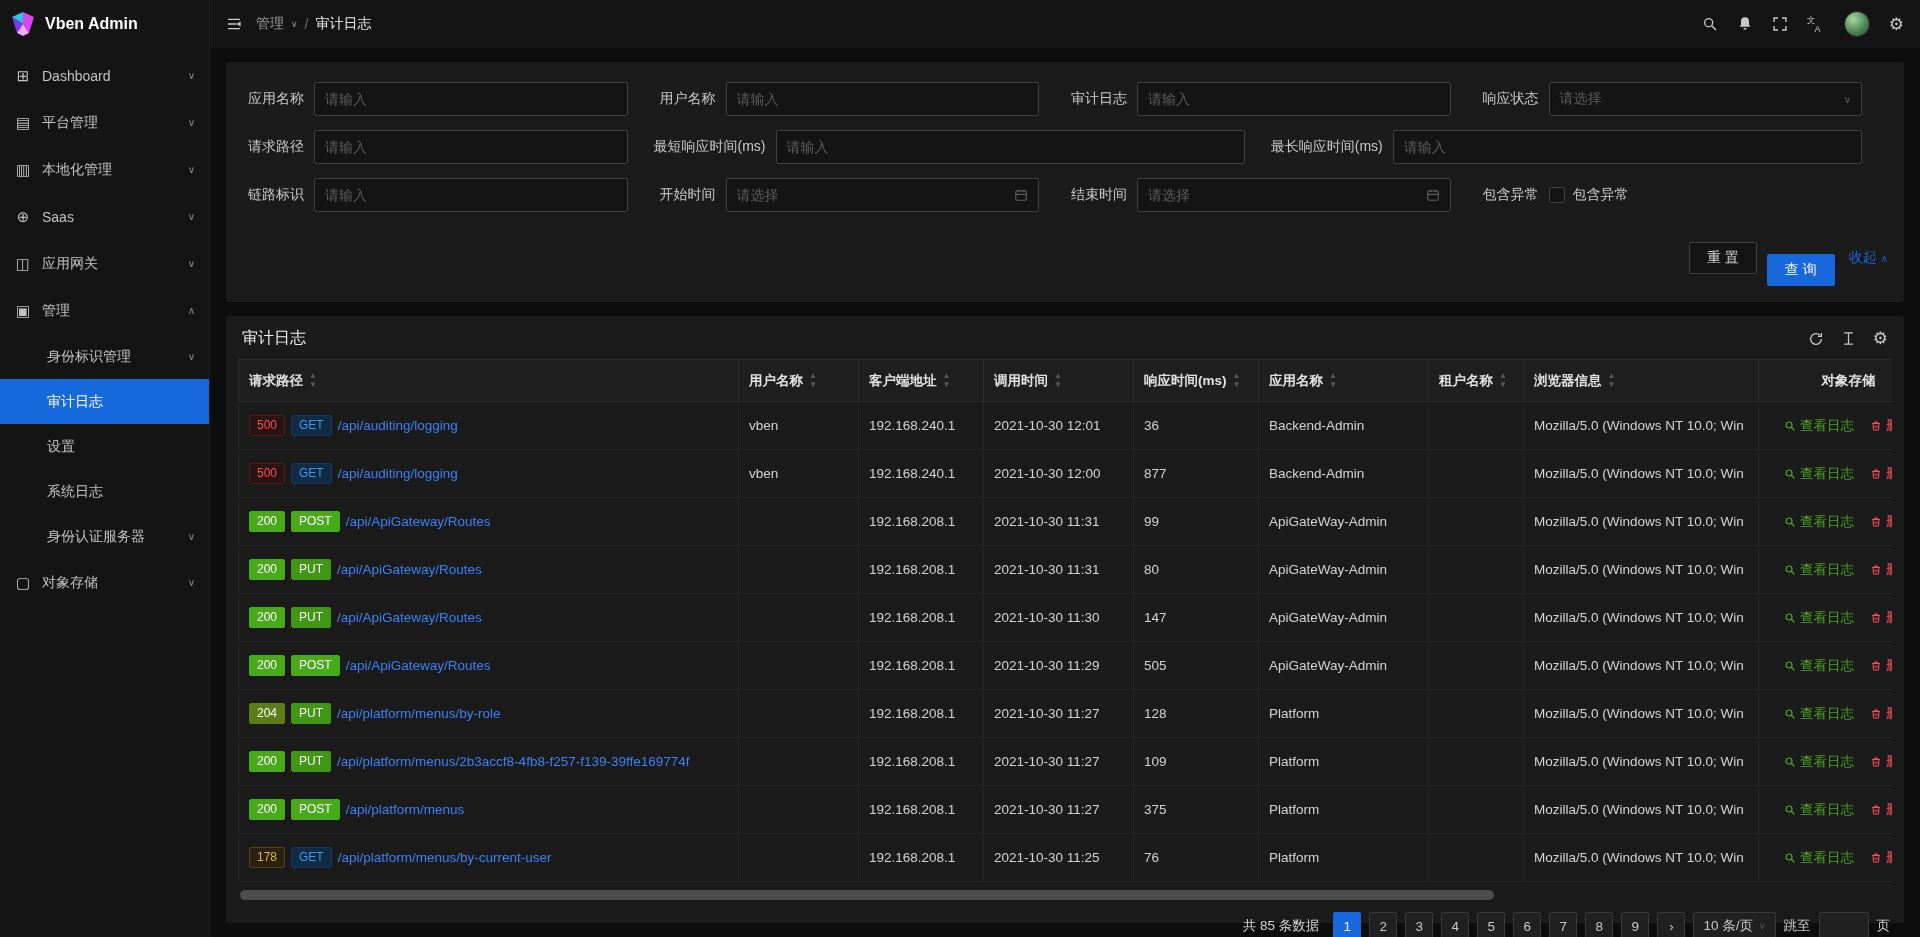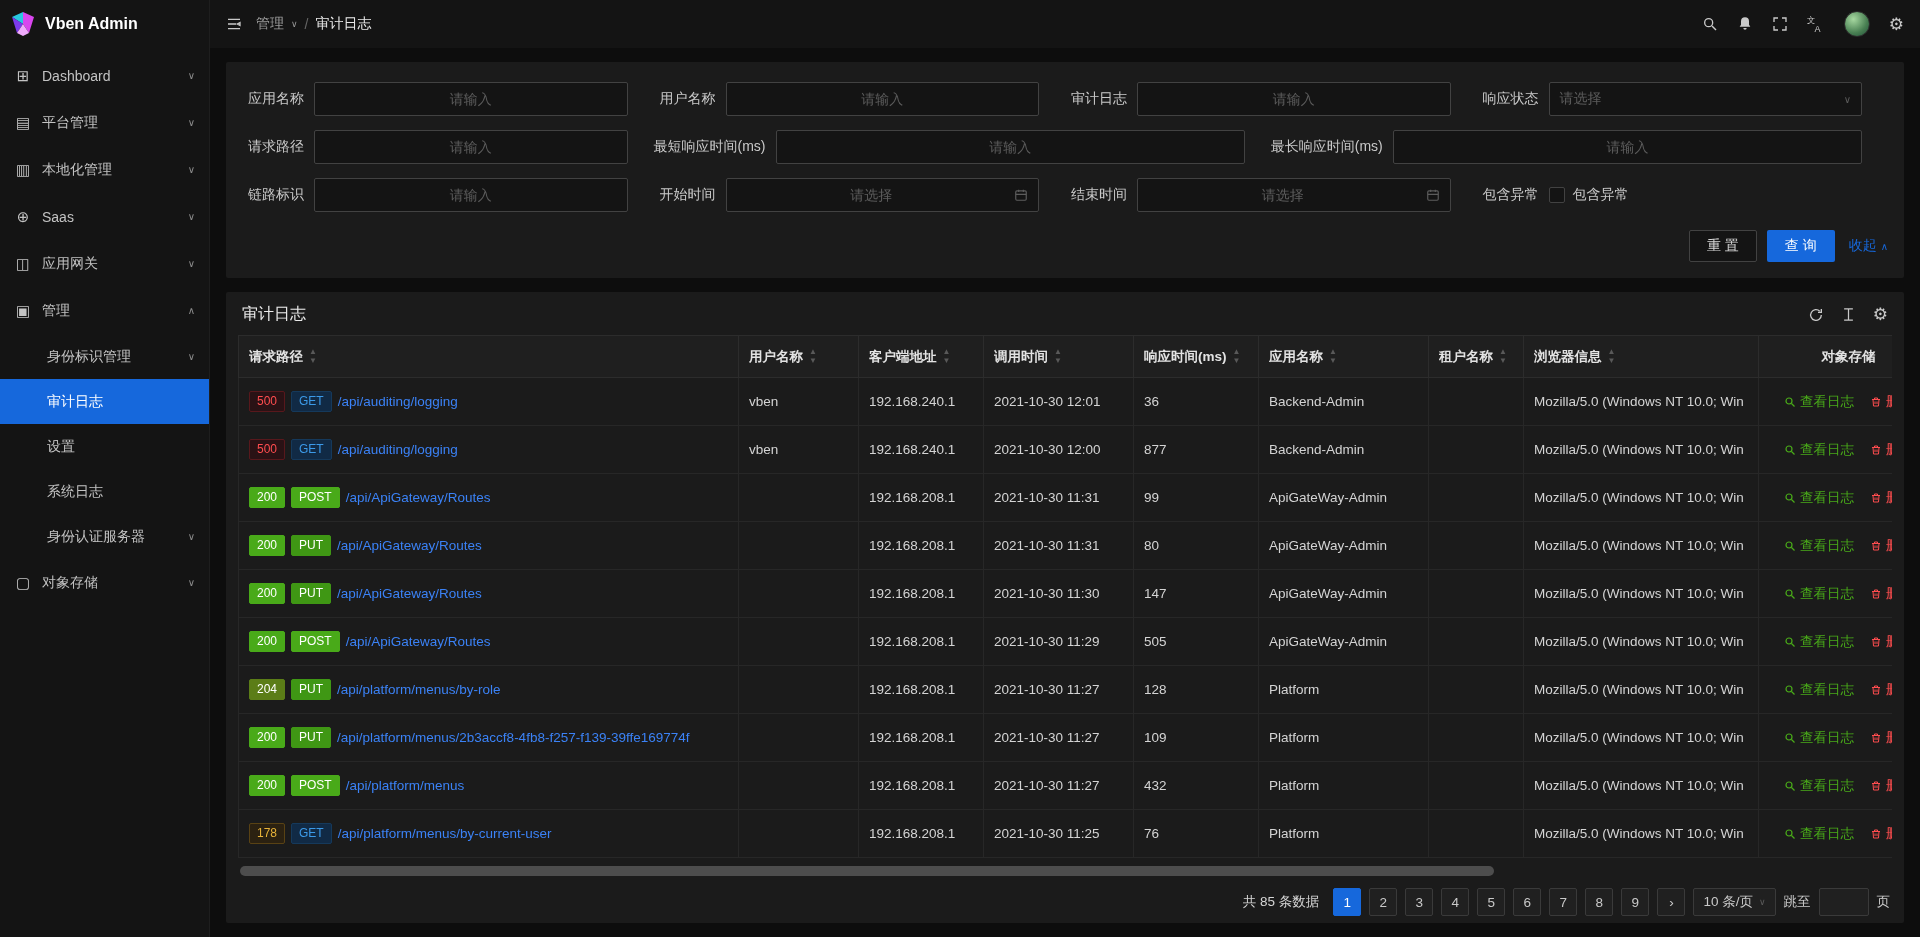--- a/index.html
+++ b/index.html
@@ -42,32 +42,32 @@
   .panel { background:#1b1b1b; border-radius:2px; }
 
   
   .filter-panel { padding:20px 16px 16px; flex:none; }
   .filter-grid { display:grid; grid-template-columns:repeat(16,1fr); row-gap:14px; }
   .field { grid-column:span 4; display:flex; align-items:center; padding-right:26px; min-width:0; }
   .field.wide { grid-column:span 6; }
   .f-label { flex:none; min-width:72px; text-align:right; padding-right:10px; color:#c9c9c9; white-space:nowrap; }
   .input { flex:1; height:34px; background:#141414; border:1px solid #424242; border-radius:2px;
            display:flex; align-items:center; padding:0 10px; gap:8px; min-width:0; }
-  .input input { flex:1; min-width:0; background:transparent; border:none; outline:none; color:#e5e5e5; font:inherit;text-align:center; }
+  .input input { flex:1; min-width:0; background:transparent; border:none; outline:none; color:#e5e5e5; font:inherit; }
   .input input::placeholder { color:#5c5c5c; }
   .input .placeholder { flex:1; color:#5c5c5c; }
   .sel-arrow { color:#5c5c5c; font-size:10px; }
   .cal-icon { color:#5c5c5c; display:flex; }
   .check-wrap { display:flex; align-items:center; gap:8px; }
   .checkbox { width:16px; height:16px; border:1px solid #424242; border-radius:2px; background:#141414; cursor:pointer; flex:none; }
   .check-text { color:#c9c9c9; }
   .filter-actions { display:flex; justify-content:flex-end; align-items:center; gap:10px; margin-top:18px; }
   .btn { height:32px; padding:8px 17px; border-radius:2px; font:inherit; display:inline-flex; align-items:center; cursor:pointer; border:1px solid transparent; }
   .btn-reset { background:#141414; border-color:#424242; color:#d9d9d9; }
-  .btn-primary { background:#1668dc; color:#ffffff; }
+  .btn-primary { background:#1668dc; color:#ffffff;margin-top:24px; }
   .link-collapse { color:#1668dc; display:inline-flex; align-items:center; gap:4px; cursor:pointer; margin-left:4px; }
   .link-collapse .up { font-size:10px; }
 
   
   .table-panel { flex:1; display:flex; flex-direction:column; padding:0 12px 6px; min-height:0; }
   .table-head { display:flex; align-items:center; padding:12px 4px 10px; flex:none; }
   .table-title { font-size:16px; color:#eaeaea; }
   .table-tools { margin-left:auto; display:flex; align-items:center; gap:17px; color:#c9c9c9; }
   .tool { display:flex; cursor:pointer; }
   .table-wrap { flex:none; overflow:hidden; }
@@ -597,21 +597,21 @@
                         <path d="M4 7h16M9 7V4h6v3M6 7l1 13h10l1-13M10 11v5M14 11v5"></path>
                       </svg>
                       <span>删除</span>
                     </span></td>
                 </tr>
                 <tr>
                   <td class="path-cell"><span class="badge" style="color: rgb(255, 255, 255); background: rgb(73, 170, 25); border-color: rgb(73, 170, 25);">200</span><span class="badge" style="color: rgb(255, 255, 255); background: rgb(73, 170, 25); border-color: rgb(73, 170, 25);">POST</span><span class="path-text">/api/platform/menus</span></td>
                   <td></td>
                   <td>192.168.208.1</td>
                   <td>2021-10-30 11:27</td>
-                  <td>432</td>
+                  <td>375</td>
                   <td>Platform</td>
                   <td></td>
                   <td>Mozilla/5.0 (Windows NT 10.0; Win</td>
                   <td class="actions-cell"><span class="action view">
                       <svg width="12" height="12" viewBox="0 0 24 24" fill="none" stroke="currentColor" stroke-width="2.4">
                         <circle cx="10" cy="10" r="6"></circle>
                         <line x1="15" y1="15" x2="21" y2="21"></line>
                       </svg>
                       <span>查看日志</span>
                     </span><span class="action del">

